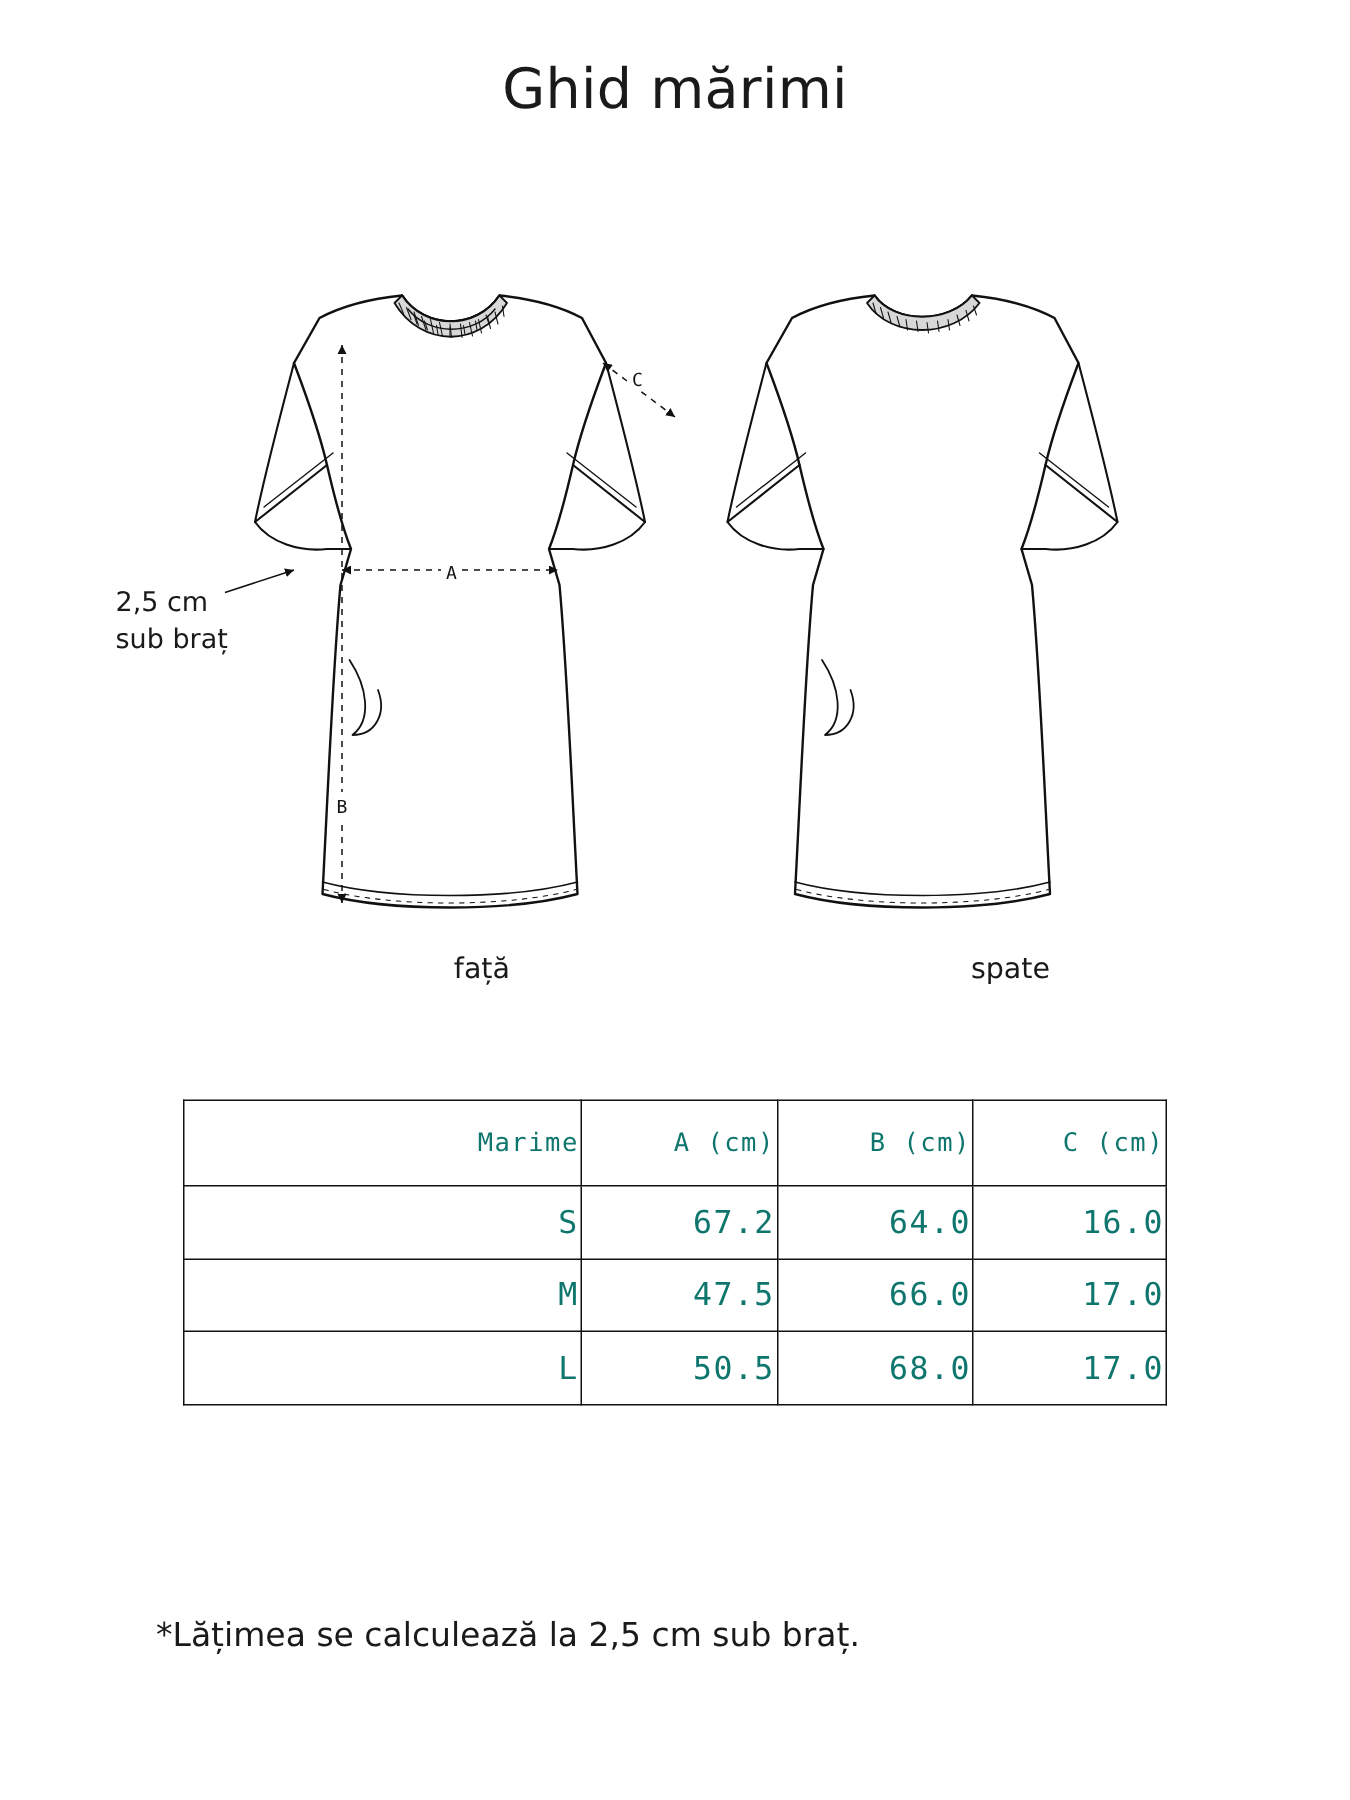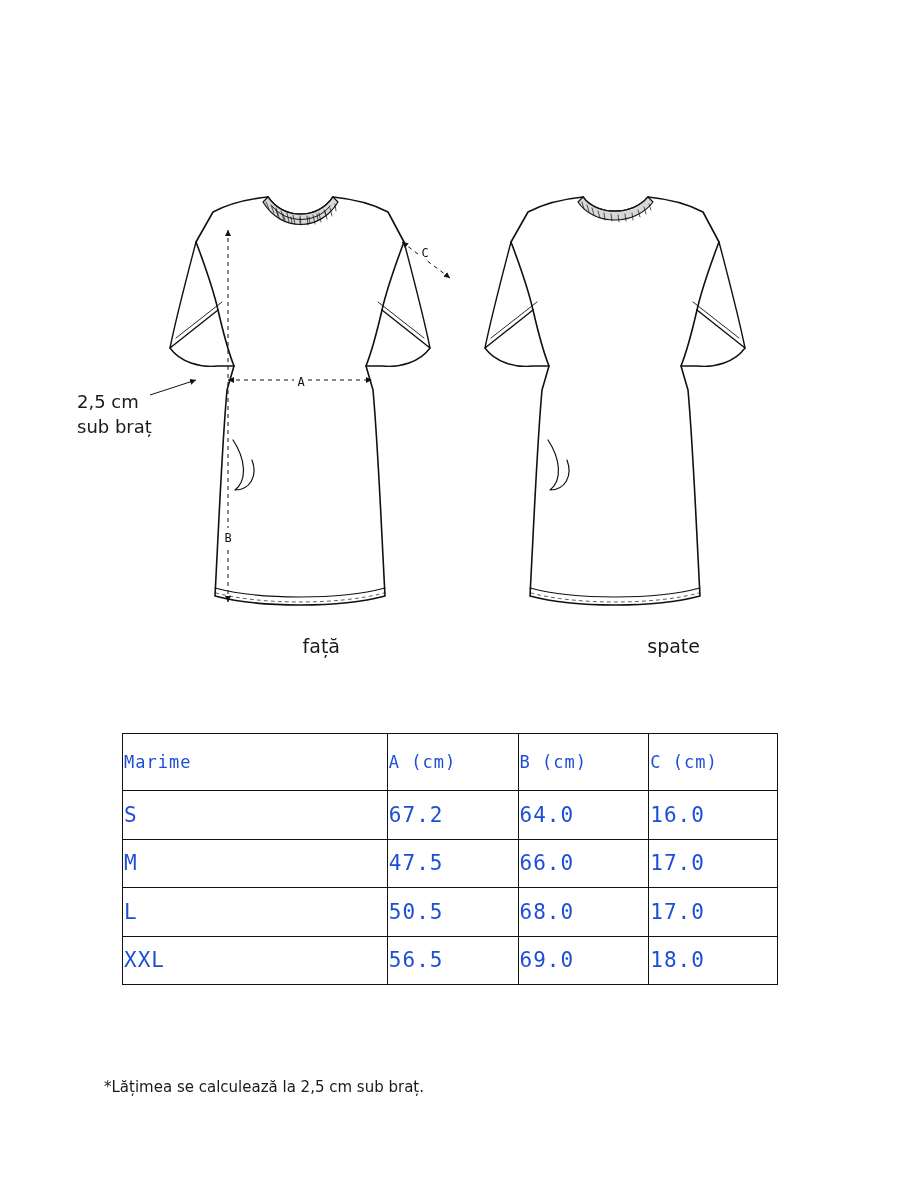--- a/index.html
+++ b/index.html
@@ -71,23 +71,23 @@
     position: absolute;
     top: 733px;
     left: 122px;
     width: 656px;
     border-collapse: collapse;
     font-family: "DejaVu Sans Mono", monospace;
   }
   .size-table th,
   .size-table td {
     border: 1.5px solid #111111;
-    text-align: left;
+    text-align: right;
     font-weight: 400;
-    color: #1d4ed8;
+    color: #0f766e;
   }
   .size-table th {
     height: 54px;
     font-size: 17px;
     letter-spacing: 1px;
   }
   .size-table td {
     height: 45.5px;
     font-size: 21px;
     letter-spacing: 1px;
@@ -95,28 +95,29 @@
   .col-size  { width: 268px; }
   .col-a     { width: 130px; }
   .col-b     { width: 130px; }
   .col-c     { width: 128px; }
 
   
   .footnote {
     position: absolute;
     top: 1078px;
     left: 104px;
-    font-size: 15px;
+    font-size: 22px;
     color: #1a1a1a;
   }
 </style>
 </head>
 <body>
 
 <div class="title-block">
+  <span class="title-line">Ghid mărimi</span>
 </div>
 
 <div class="illustration">
 
   <svg class="shirt-svg" width="900" height="500" viewBox="0 0 900 500">
     <defs>
       <marker id="arrowEnd" markerWidth="8" markerHeight="8" refX="6" refY="3" orient="auto">
         <path d="M0,0 L6,3 L0,6 z" fill="#111"></path>
       </marker>
       <marker id="arrowStart" markerWidth="8" markerHeight="8" refX="0" refY="3" orient="auto">
@@ -285,22 +286,16 @@
       <td>47.5</td>
       <td>66.0</td>
       <td>17.0</td>
     </tr>
     <tr>
       <td>L</td>
       <td>50.5</td>
       <td>68.0</td>
       <td>17.0</td>
     </tr>
-    <tr>
-      <td>XXL</td>
-      <td>56.5</td>
-      <td>69.0</td>
-      <td>18.0</td>
-    </tr>
   </tbody>
 </table>
 
 <div class="footnote">*Lățimea se calculează la 2,5 cm sub braț.</div>
 
 </body></html>

